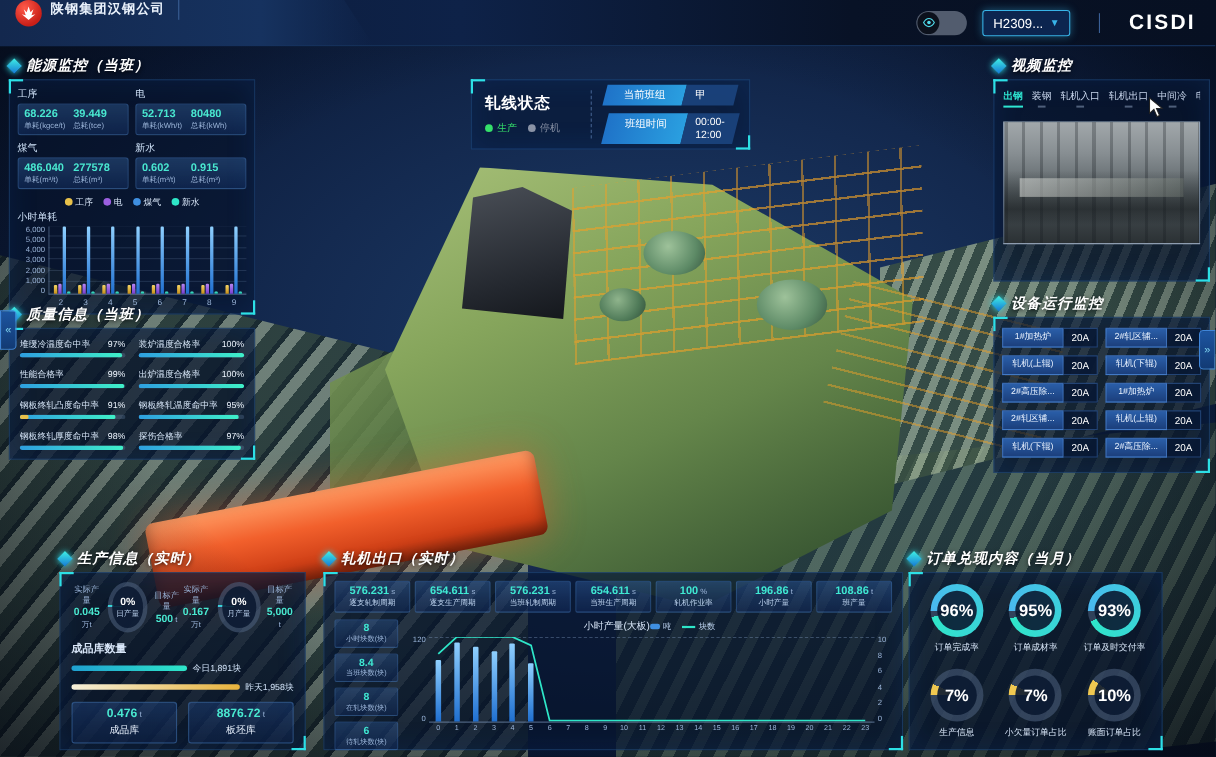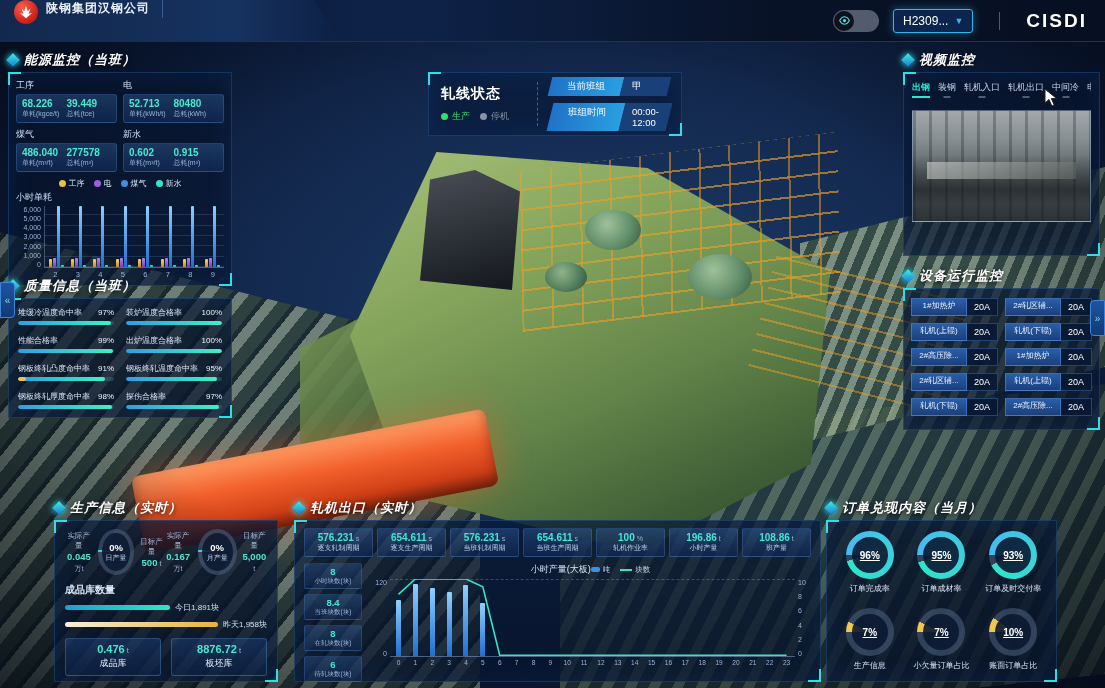--- a/index.html
+++ b/index.html
@@ -251,21 +251,21 @@
   .ec-xlabels { display:flex; margin-left:20px; margin-right:16px; }
   .ec-xlabels span { flex:1; text-align:center; font-size:6.5px; color:#9ab4d8; margin-top:2px; }
 
   
   .o-grid { display:grid; grid-template-columns:repeat(3,1fr); gap:6px 6px; height:100%; }
   .o-item { display:flex; flex-direction:column; align-items:center; justify-content:center; }
   .o-ringwrap { position:relative; width:48px; height:48px; }
   .o-ring { position:absolute; inset:0; border-radius:50%; }
   .o-hole { position:absolute; inset:6px; border-radius:50%; background:rgba(10,24,48,.9);
     display:flex; align-items:center; justify-content:center; }
-  .o-pct { font-size:10px; font-weight:bold; color:#fff;text-decoration:underline; }
+  .o-pct { font-size:15px; font-weight:bold; color:#fff; }
   .o-label { font-size:8px; color:#d8e6f8; margin-top:4px; white-space:nowrap; }
 
   .cursor { position:absolute; left:1044px; top:88px; z-index:40; }
 </style>
 </head>
 <body>
 
 <div class="stage">
 
   <div class="scene">

